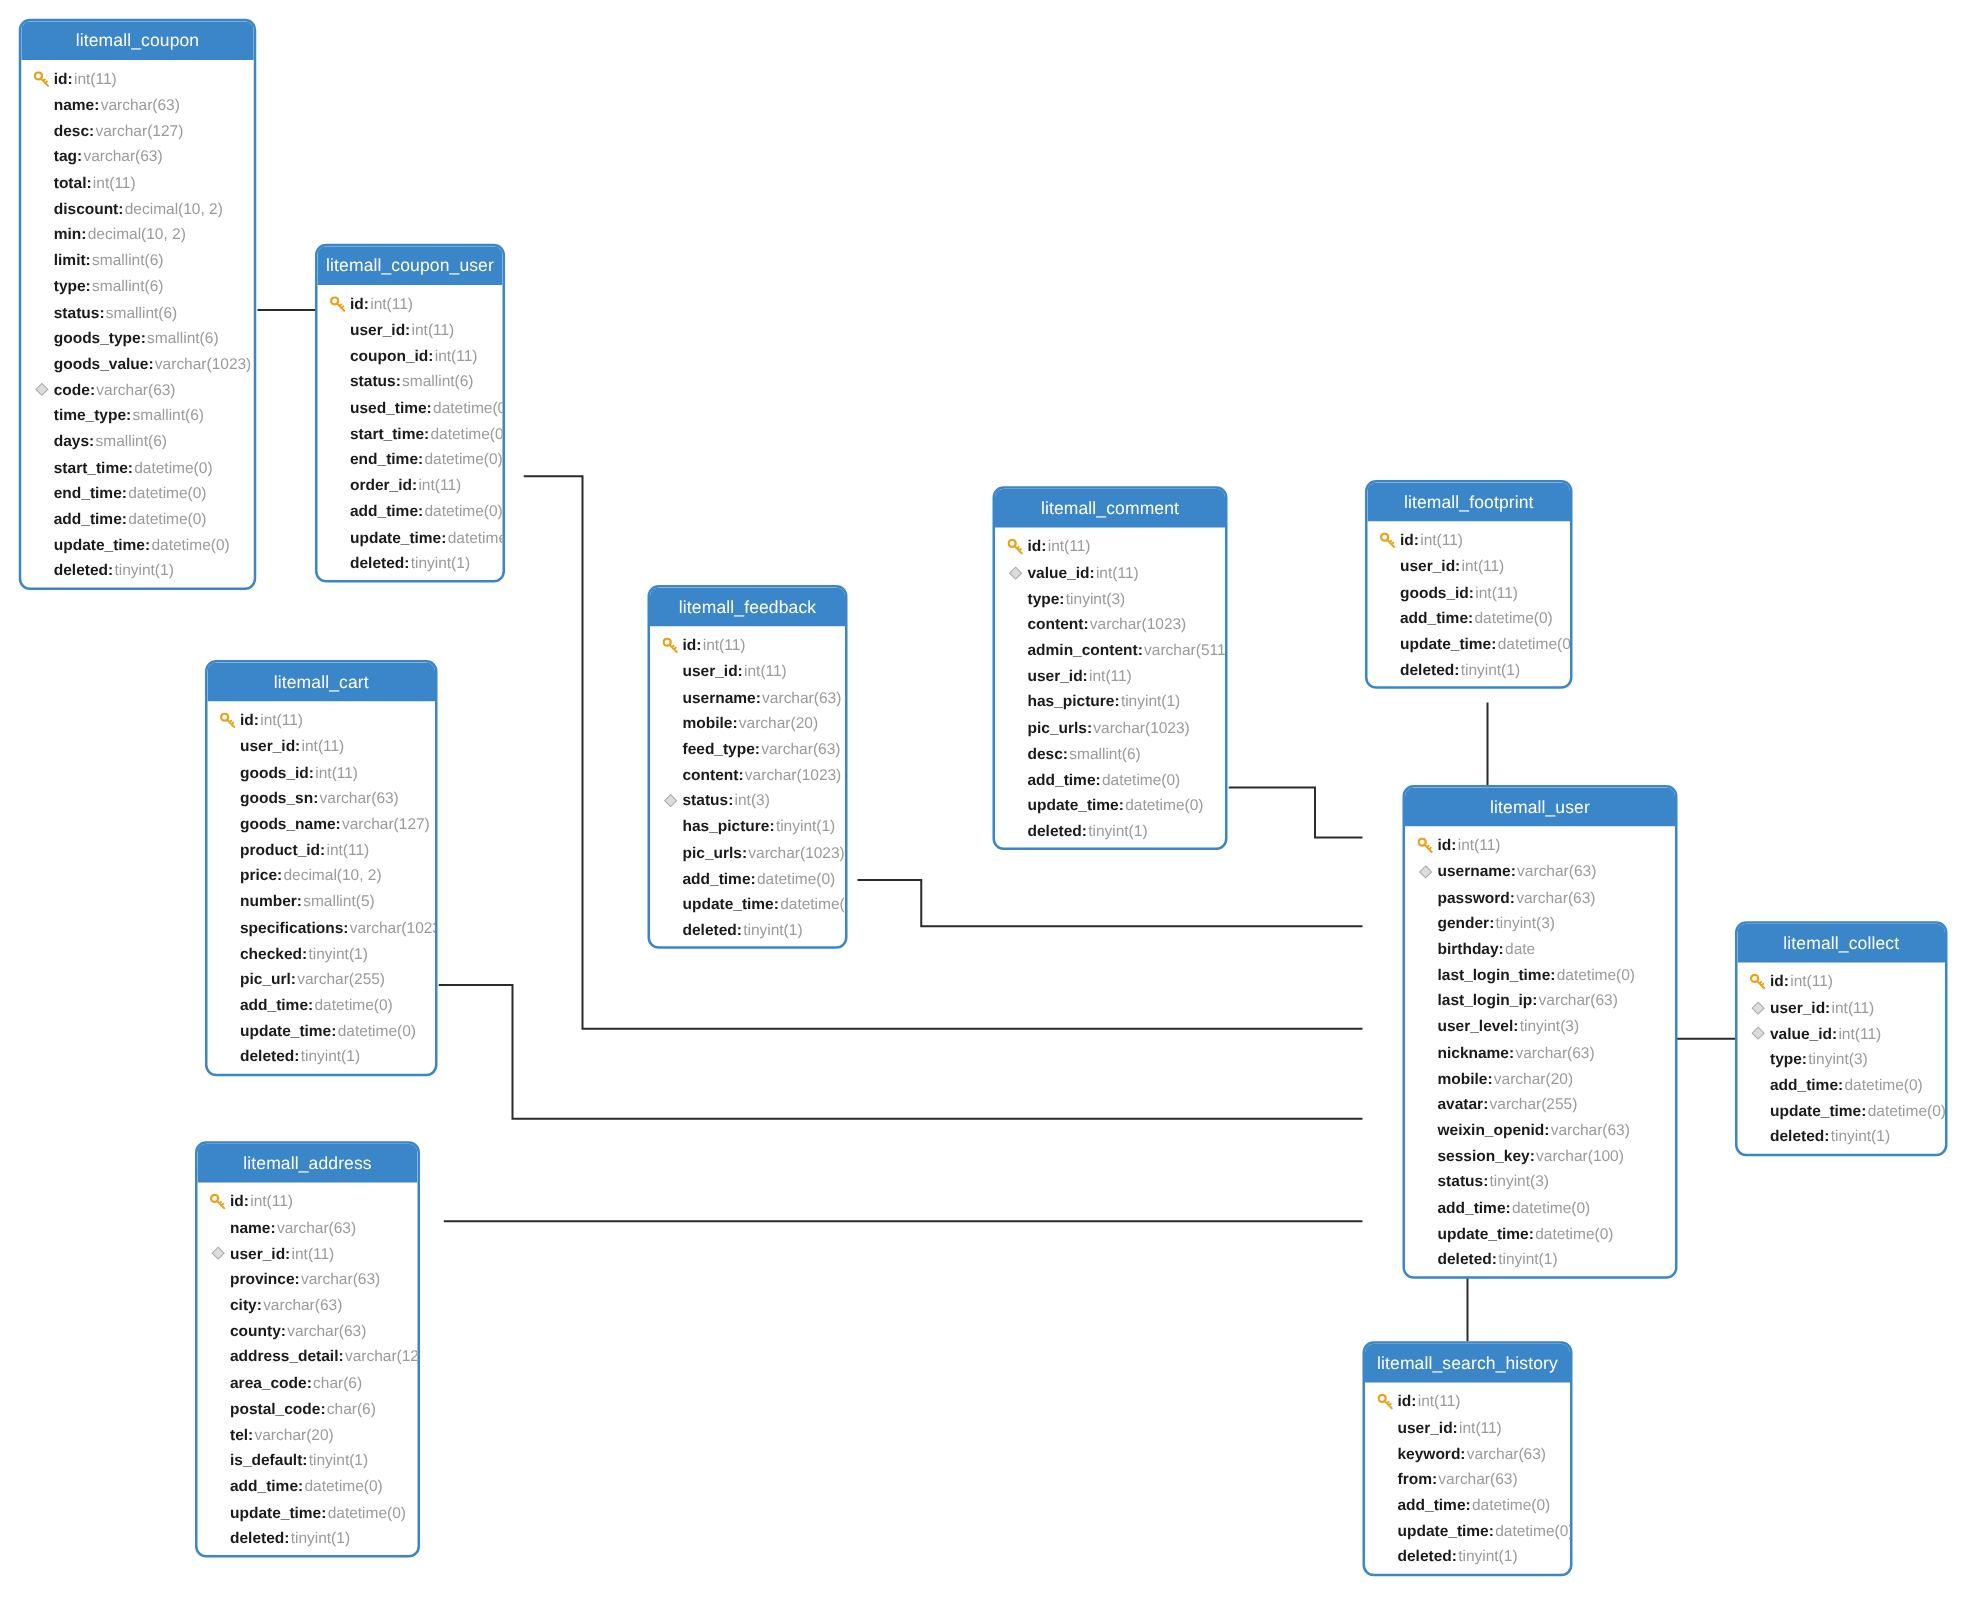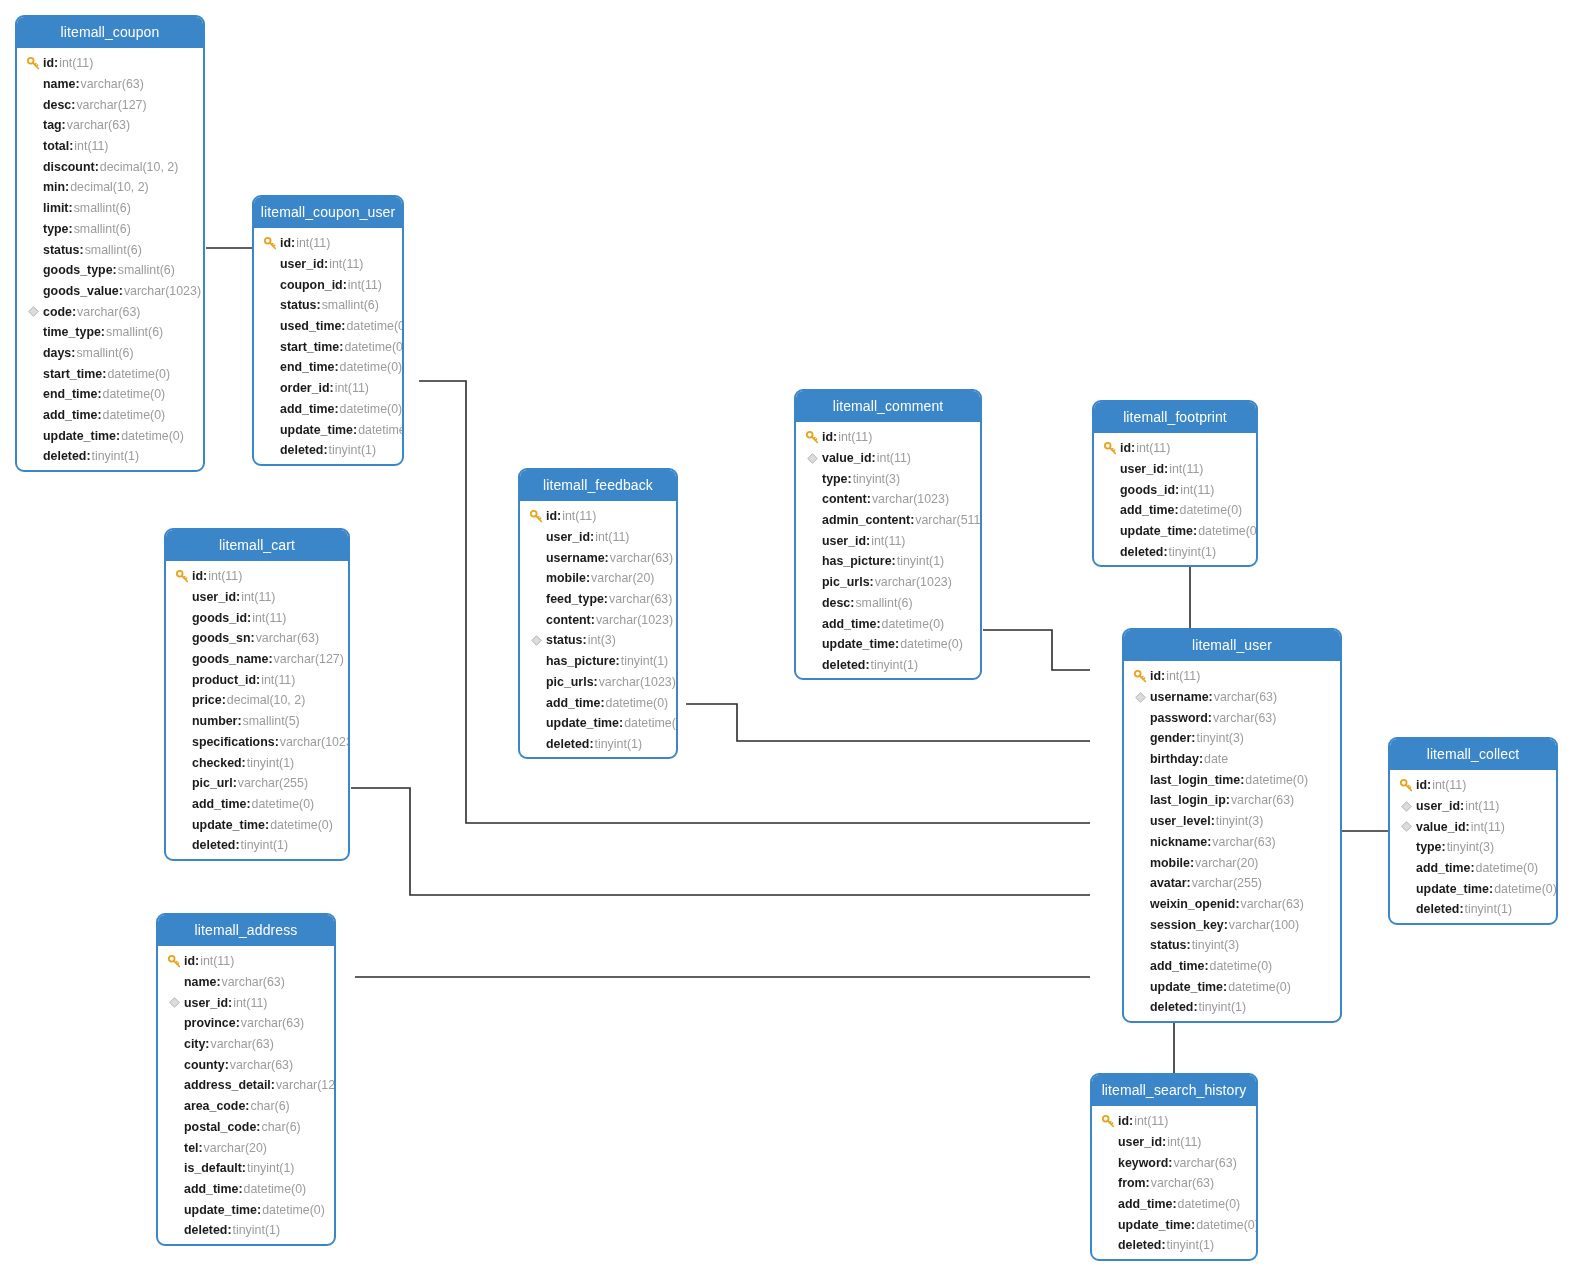--- a/index.html
+++ b/index.html
@@ -568,21 +568,21 @@
             <span class="col-type">datetime(0)</span>
           </div>
           <div class="col-row">
             <span class="icon-slot"></span>
             <span class="col-name">deleted</span>
             <span class="colon">:</span>
             <span class="col-type">tinyint(1)</span>
           </div>
         </div>
       </div>
-      <div class="table-box" style="left: 1092px; top: 400px; width: 166px;">
+      <div class="table-box" style="left: 1092px; top: 384px; width: 166px;">
         <div class="table-header">litemall_footprint</div>
         <div class="cols">
           <div class="col-row">
             <span class="icon-slot">
               <svg width="13" height="13" viewBox="0 0 16 16">
                 <g>
                   <circle cx="4.6" cy="4.6" r="3.5" fill="none" stroke="#e8a31b" stroke-width="2.2"></circle>
                   <path d="M6.8 7.0 L14 14.2 M11.4 11.6 L13.0 10.0 M9.4 9.6 L10.9 8.1" stroke="#e8a31b" stroke-width="2.0" fill="none" stroke-linecap="round"></path>
                 </g>
               </svg>

